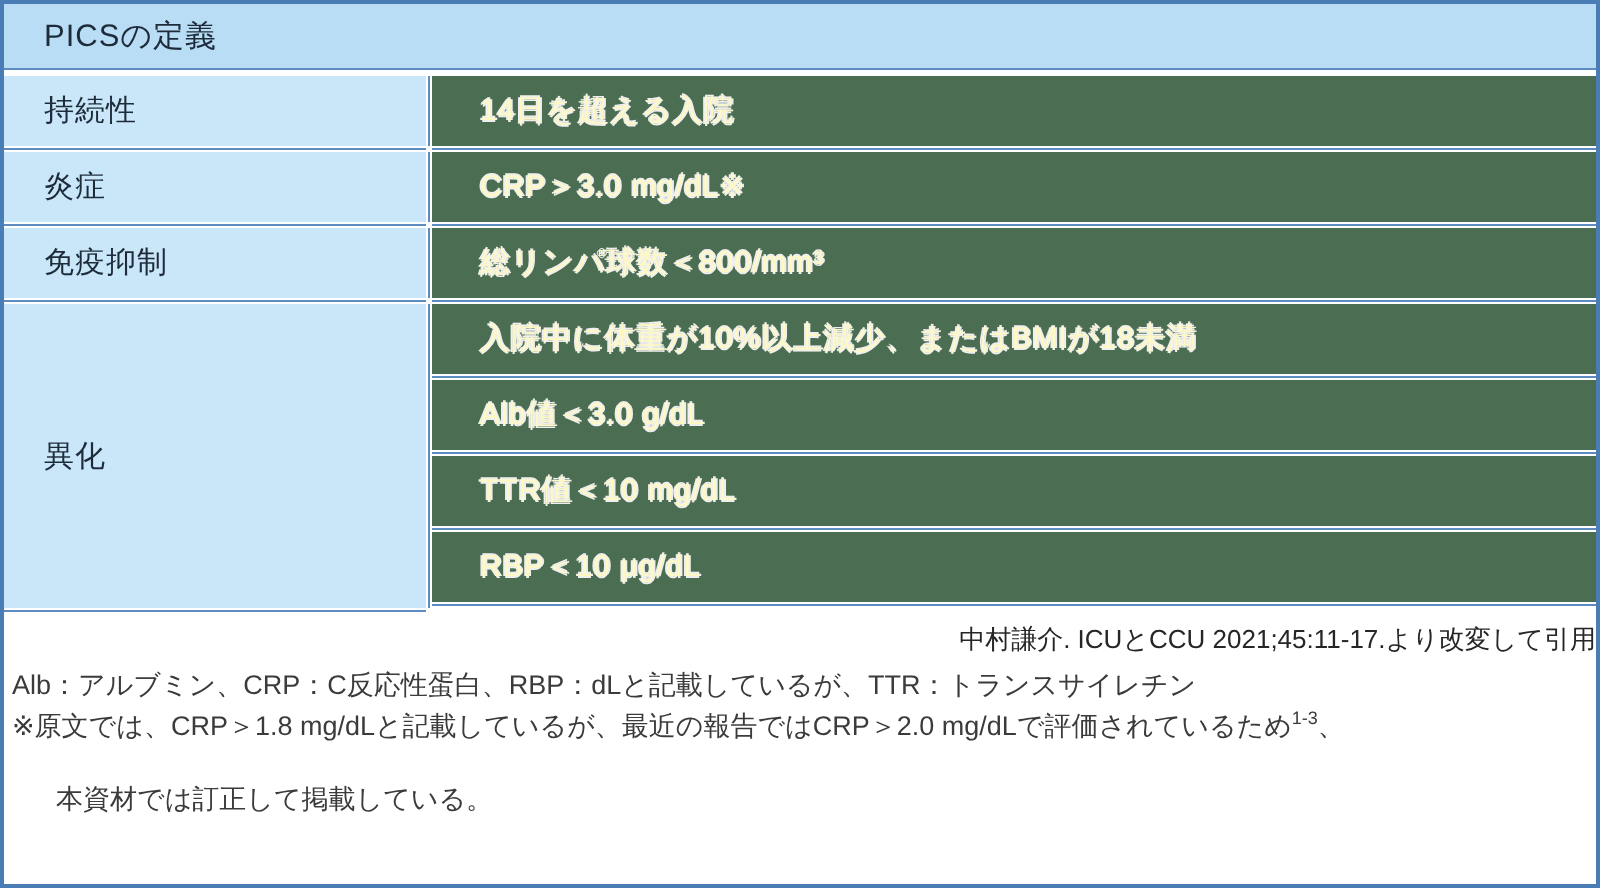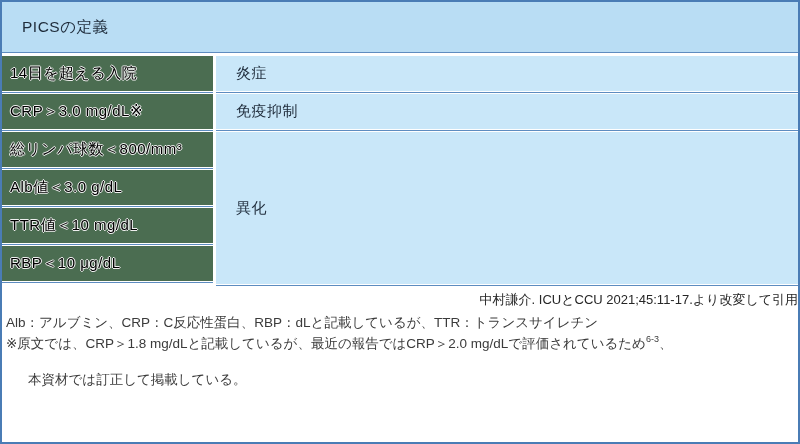--- a/index.html
+++ b/index.html
@@ -7,21 +7,21 @@
   .page {
     position: relative;
     width: 800px;
     height: 444px;
     border: 2px solid #4a7cb5;
     background: #ffffff;
     font-family: "Liberation Sans", "DejaVu Sans", sans-serif;
     overflow: hidden;
   }
   .hdr {
-    height: 51px;
+    height: 33px;
     background: #b9ddf4;
     border-bottom: 1px solid #5d8cc0;
     color: #1e2b3a;
     font-size: 15.5px;
     display: flex;
     align-items: center;
     padding-left: 20px;
     letter-spacing: 0.5px;
   }
   .tbl-body {
@@ -37,26 +37,26 @@
     font-size: 15px;
     display: flex;
     align-items: center;
     padding-left: 20px;
     letter-spacing: 0.5px;
     box-shadow: 1px 0 0 #ffffff, 2px 0 0 #5d8cc0, 0 1px 0 #ffffff, 0 2px 0 #5d8cc0;
   }
   .lbl.span5 { grid-row: span 5; }
   .val {
     background: #4b6d51;
-    color: #000000;
+    color: #fef9c3;
     font-size: 15px;
     min-height: 35px;
     display: flex;
     align-items: center;
-    padding-left: 8px;
+    padding-left: 24px;
     letter-spacing: 0.5px;
     text-shadow: -1px 0 0 #efefef, 1px 0 0 #efefef, 0 -1px 0 #efefef, 0 1px 0 #efefef;
     box-shadow: 0 1px 0 #ffffff, 0 2px 0 #5d8cc0;
   }
   .cite {
     text-align: right;
     font-size: 13px;
     color: #262626;
     padding: 7px 0 0 0;
   }
@@ -70,35 +70,37 @@
   sup { font-size: 9px; vertical-align: super; }
 </style>
 </head>
 <body>
 
 <div class="page">
 
   <div class="hdr">PICSの定義</div>
 
   <div class="tbl-body">
+    <div class="lbl">持続性</div>
     <div class="val">14日を超える入院</div>
 
     <div class="lbl">炎症</div>
     <div class="val">CRP＞3.0 mg/dL※</div>
 
     <div class="lbl">免疫抑制</div>
     <div class="val">総リンパ球数＜800/mm³</div>
 
     <div class="lbl span5">異化</div>
+    <div class="val">入院中に体重が10%以上減少、またはBMIが18未満</div>
     <div class="val">Alb値＜3.0 g/dL</div>
     <div class="val">TTR値＜10 mg/dL</div>
     <div class="val">RBP＜10 μg/dL</div>
   </div>
 
   <div class="cite">中村謙介. ICUとCCU 2021;45:11-17.より改変して引用</div>
 
   <div class="notes">
     <div class="note-line">Alb：アルブミン、CRP：C反応性蛋白、RBP：dLと記載しているが、TTR：トランスサイレチン</div>
-    <div class="note-line"><span>※原文では、CRP＞1.8 mg/dLと記載しているが、最近の報告ではCRP＞2.0 mg/dLで評価されているため</span><sup>6-3</sup><span>、</span></div>
+    <div class="note-line"><span>※原文では、CRP＞1.8 mg/dLと記載しているが、最近の報告ではCRP＞2.0 mg/dLで評価されているため</span><sup>1-3</sup><span>、</span></div>
     <div class="note-line indent">本資材では訂正して掲載している。</div>
   </div>
 
 </div>
 
 </body></html>

